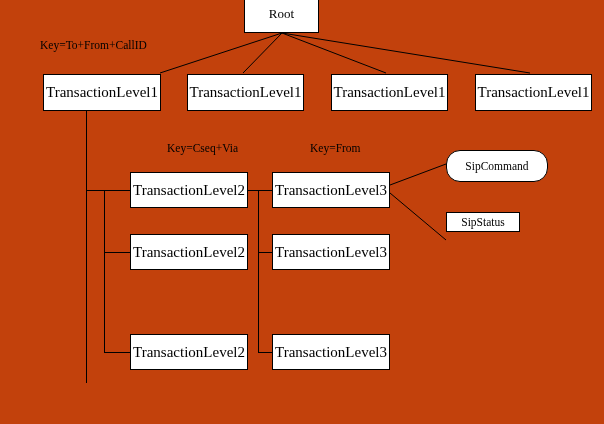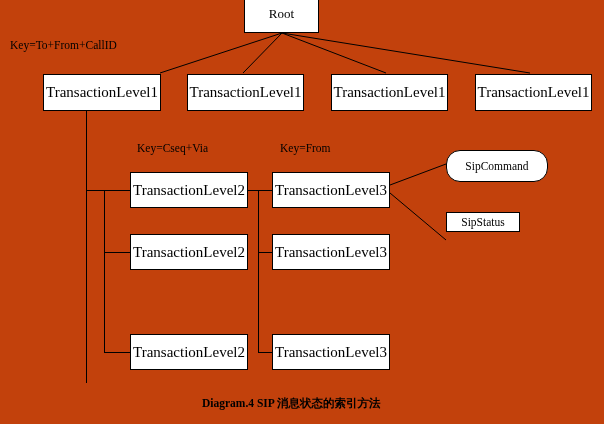--- a/index.html
+++ b/index.html
@@ -39,20 +39,21 @@
   .node-sip {
     font-size: 11.5px;
   }
   .label {
     position: absolute;
     font-family: "Liberation Serif", "DejaVu Serif", serif;
     font-size: 11.5px;
     color: #000000;
     white-space: nowrap;
     z-index: 4;
+    margin-left: 30px;
   }
   .caption {
     position: absolute;
     font-family: "Liberation Serif", "DejaVu Serif", serif;
     font-weight: bold;
     font-size: 11.5px;
     color: #000000;
     white-space: nowrap;
     z-index: 4;
   }
@@ -144,15 +145,14 @@
     <span>TransactionLevel3</span>
   </div>
 
   <div class="node node-sip" style="left:446px; top:150px; width:102px; height:32px;border-radius:14px;">
     <span>SipCommand</span>
   </div>
   <div class="node node-sip" style="left:446px; top:212px; width:74px; height:20px;">
     <span>SipStatus</span>
   </div>
 
-  <div class="caption" style="left:202px; top:396px;">Diagram.4 SIP 消息状态的索引方法</div>
 
 </div>
 
 </body></html>

